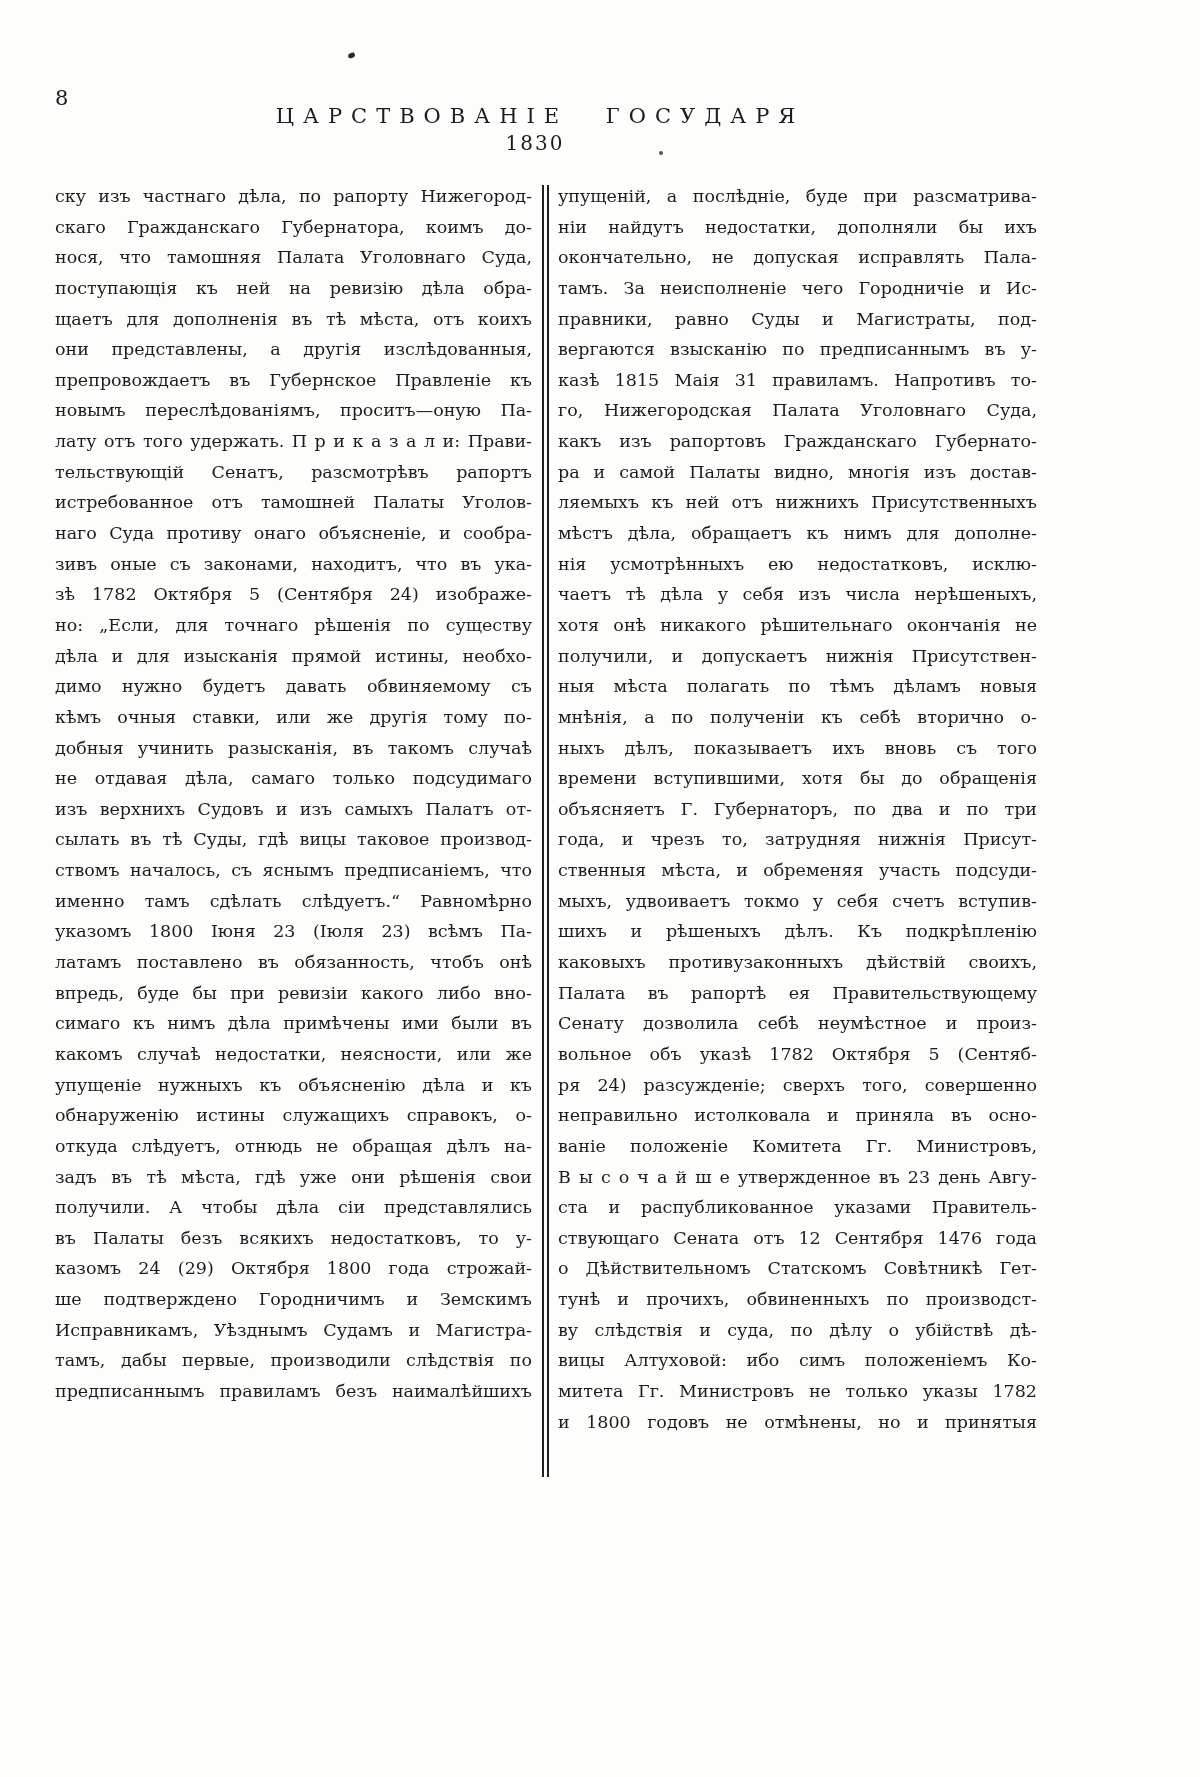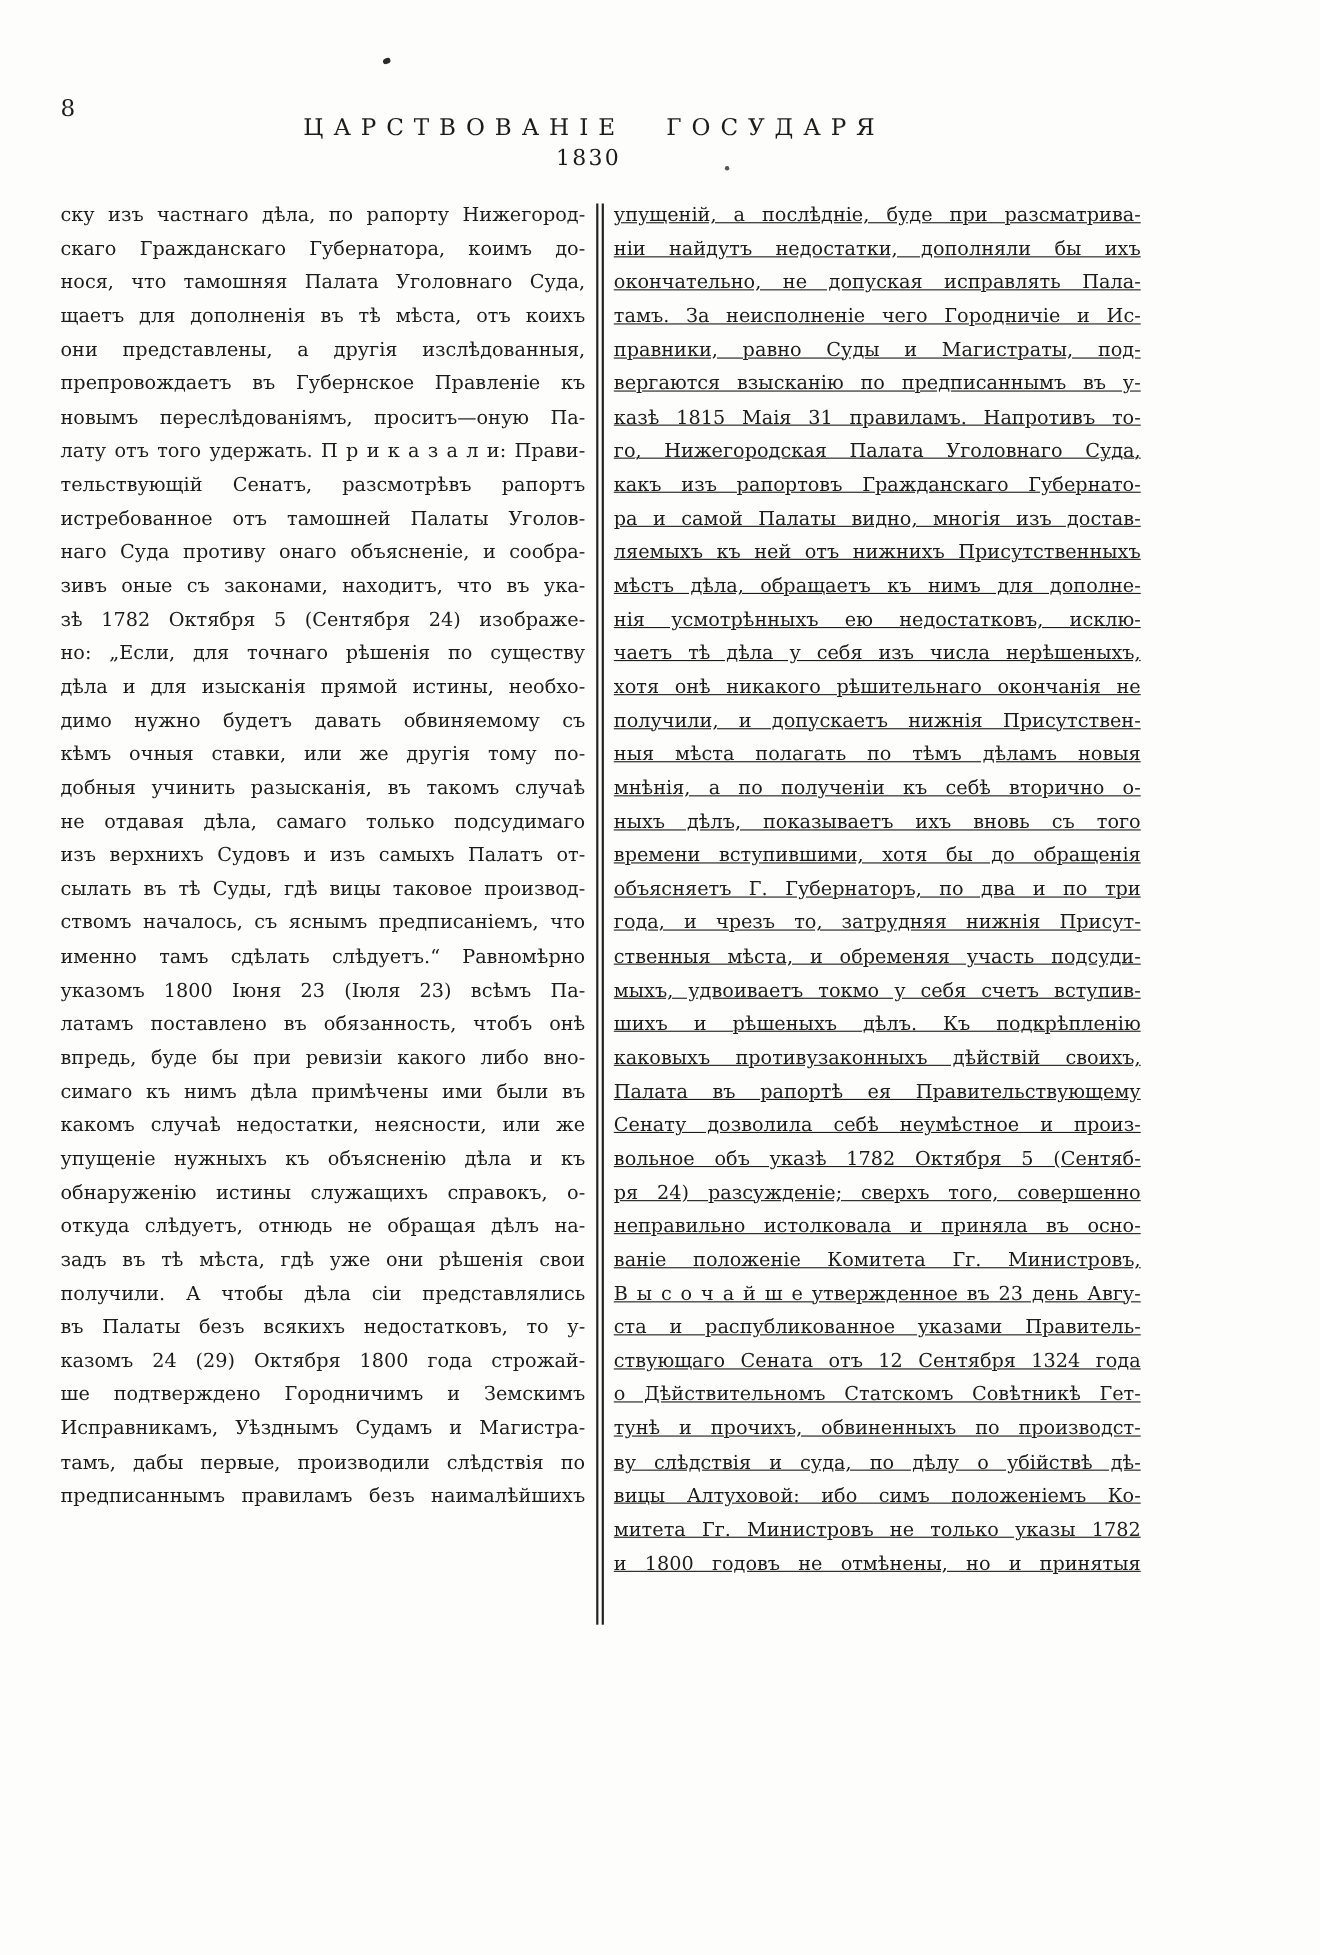--- a/index.html
+++ b/index.html
@@ -79,39 +79,40 @@
     overflow: visible;
   }
   .divider {
     width: 3px;
     height: 1292px;
     margin: 4px 9px 0 10px;
     border-left: 2px solid #222;
     border-right: 2px solid #222;
     background: transparent;
   }
-  .col-right { width: 480px; text-decoration: underline; }
+  .col-right { width: 480px; }
 </style>
 </head>
 <body>
 
 <div class="speck"></div>
 <div class="speck2"></div>
 
 <div class="page-number">8</div>
 
 <div class="header-title">ЦАРСТВОВАНІЕ ГОСУДАРЯ</div>
 
 <div class="header-year">1830</div>
 
 <div class="content">
   <div class="col col-left">
       <div class="line">ску изъ частнаго дѣла, по рапорту Нижегород-</div>
       <div class="line">скаго Гражданскаго Губернатора, коимъ до-</div>
       <div class="line">нося, что тамошняя Палата Уголовнаго Суда,</div>
+      <div class="line">поступающія къ ней на ревизію дѣла обра-</div>
       <div class="line">щаетъ для дополненія въ тѣ мѣста, отъ коихъ</div>
       <div class="line">они представлены, а другія изслѣдованныя,</div>
       <div class="line">препровождаетъ въ Губернское Правленіе къ</div>
       <div class="line">новымъ переслѣдованіямъ, проситъ—оную Па-</div>
       <div class="line">лату отъ того удержать. П р и к а з а л и: Прави-</div>
       <div class="line">тельствующій Сенатъ, разсмотрѣвъ рапортъ</div>
       <div class="line">истребованное отъ тамошней Палаты Уголов-</div>
       <div class="line">наго Суда противу онаго объясненіе, и сообра-</div>
       <div class="line">зивъ оные съ законами, находитъ, что въ ука-</div>
       <div class="line">зѣ 1782 Октября 5 (Сентября 24) изображе-</div>
@@ -173,21 +174,21 @@
       <div class="line">шихъ и рѣшеныхъ дѣлъ. Къ подкрѣпленію</div>
       <div class="line">каковыхъ противузаконныхъ дѣйствій своихъ,</div>
       <div class="line">Палата въ рапортѣ ея Правительствующему</div>
       <div class="line">Сенату дозволила себѣ неумѣстное и произ-</div>
       <div class="line">вольное объ указѣ 1782 Октября 5 (Сентяб-</div>
       <div class="line">ря 24) разсужденіе; сверхъ того, совершенно</div>
       <div class="line">неправильно истолковала и приняла въ осно-</div>
       <div class="line">ваніе положеніе Комитета Гг. Министровъ,</div>
       <div class="line">В ы с о ч а й ш е утвержденное въ 23 день Авгу-</div>
       <div class="line">ста и распубликованное указами Правитель-</div>
-      <div class="line">ствующаго Сената отъ 12 Сентября 1324 года</div>
+      <div class="line">ствующаго Сената отъ 12 Сентября 1476 года</div>
       <div class="line">о Дѣйствительномъ Статскомъ Совѣтникѣ Гет-</div>
       <div class="line">тунѣ и прочихъ, обвиненныхъ по производст-</div>
       <div class="line">ву слѣдствія и суда, по дѣлу о убійствѣ дѣ-</div>
       <div class="line">вицы Алтуховой: ибо симъ положеніемъ Ко-</div>
       <div class="line">митета Гг. Министровъ не только указы 1782</div>
       <div class="line">и 1800 годовъ не отмѣнены, но и принятыя</div>
     </div>
 </div>
 
 </body></html>

